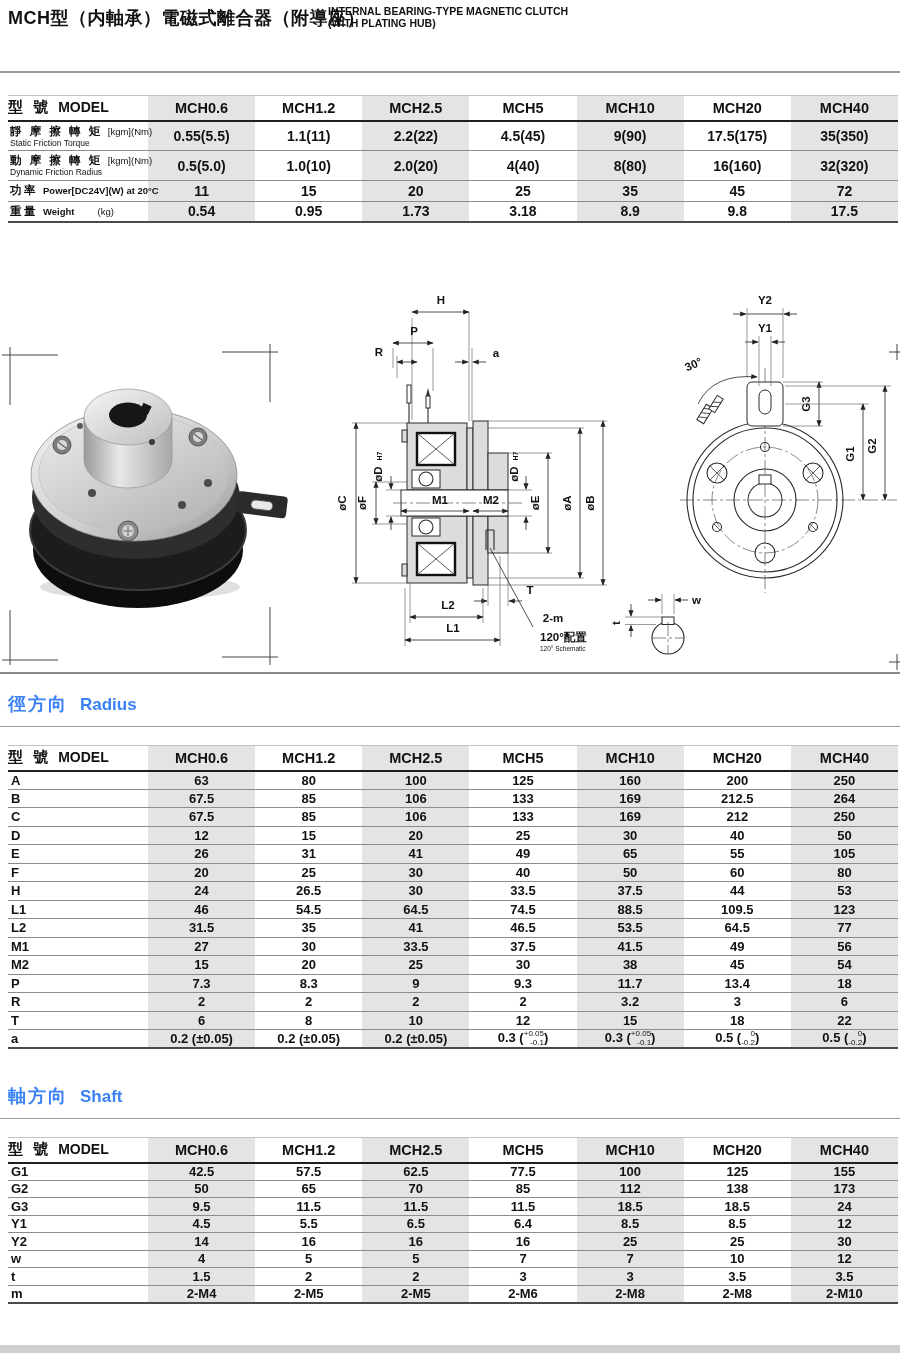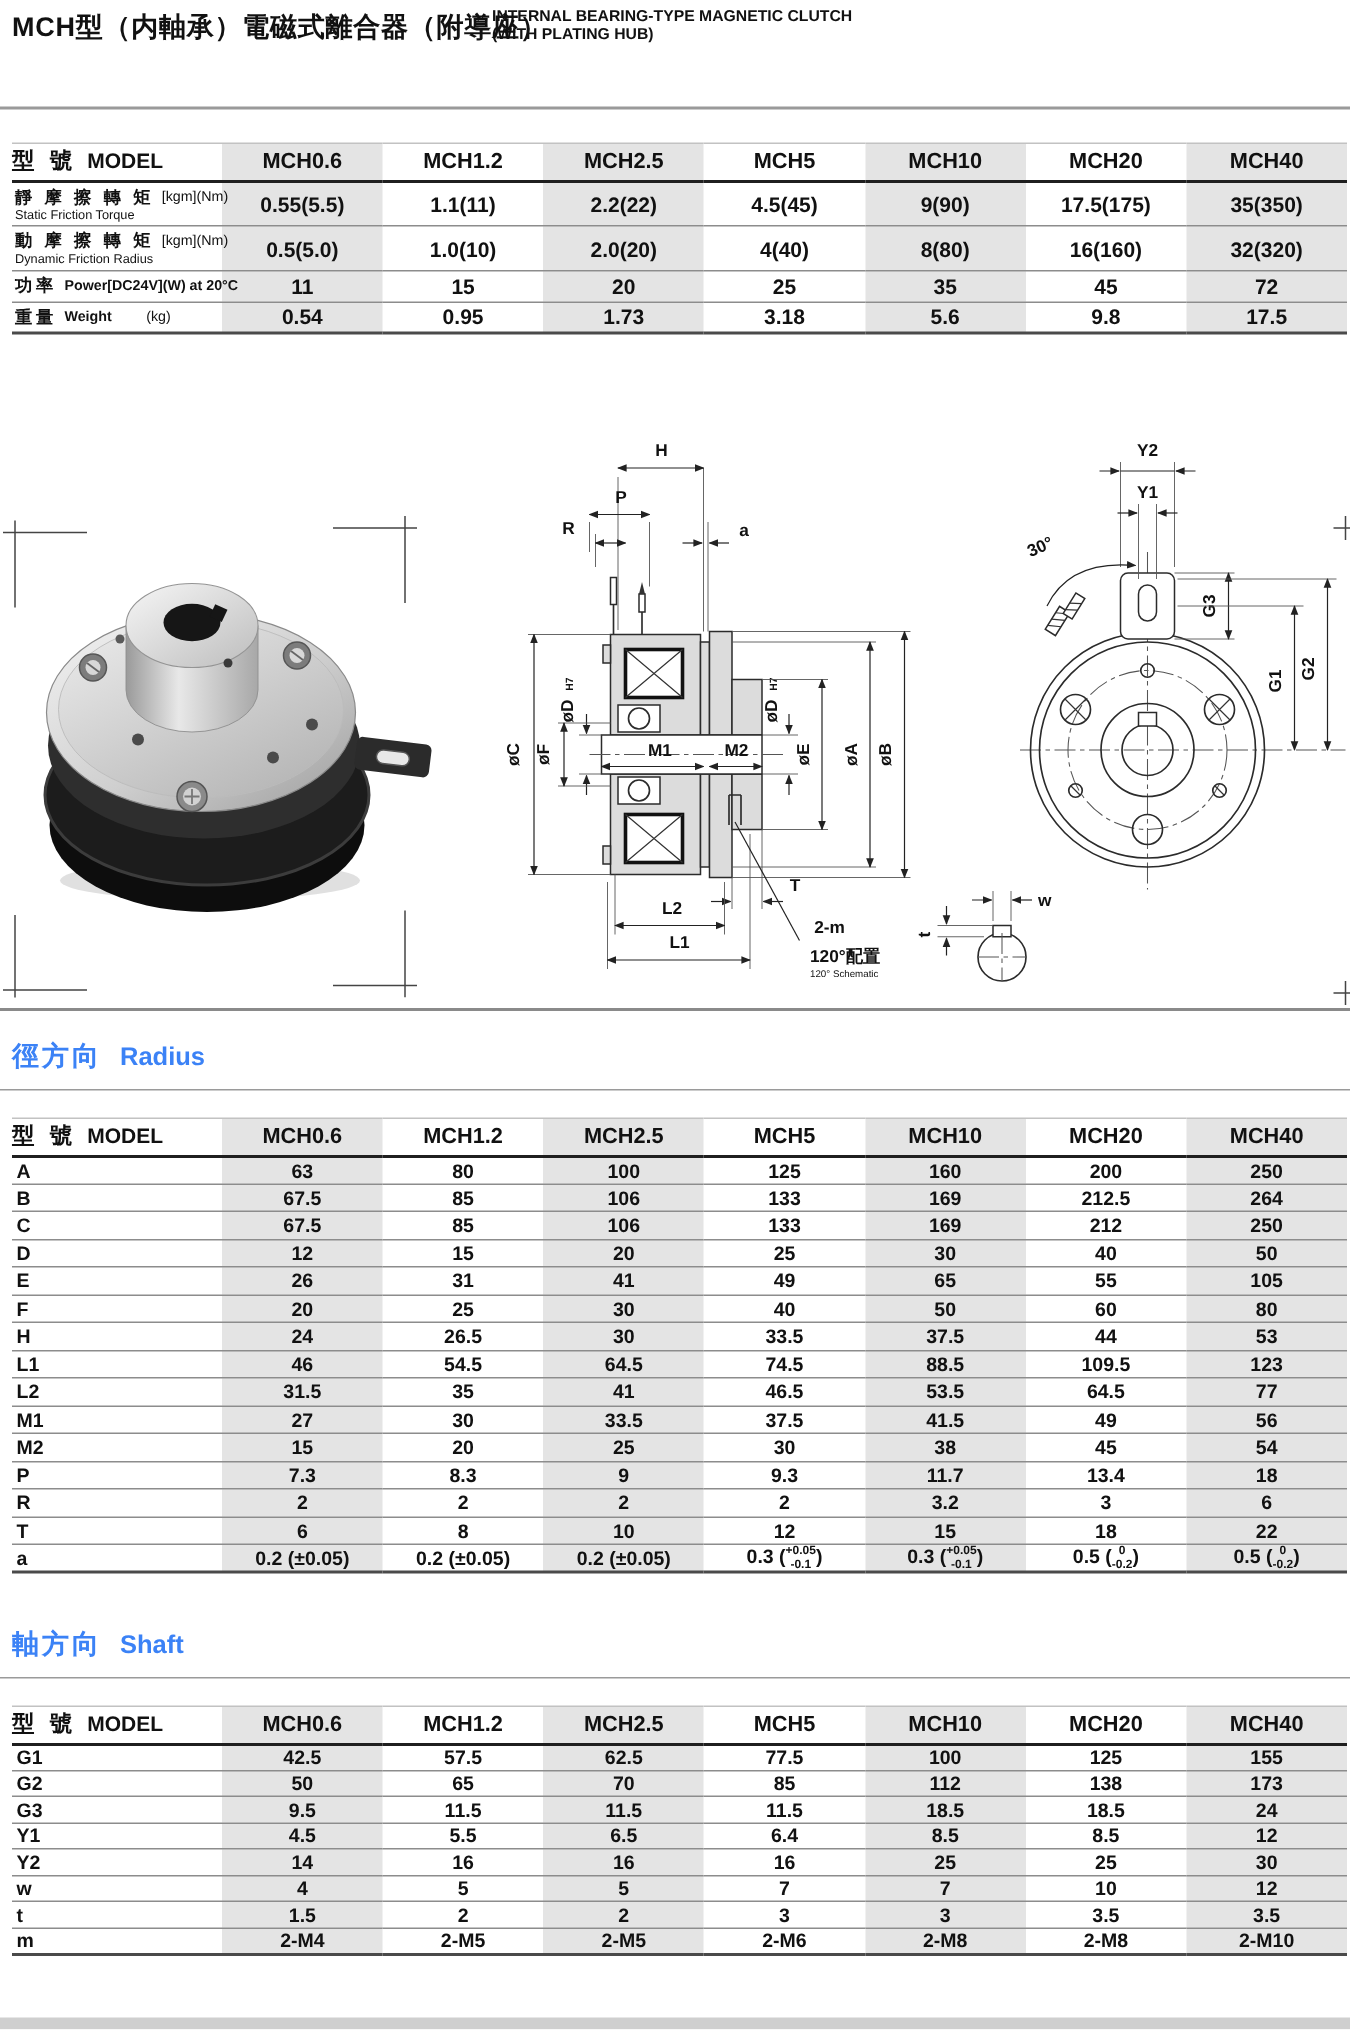--- a/index.html
+++ b/index.html
@@ -45,21 +45,21 @@
   #radius-table-wrap tbody tr{height:18.5px;} #shaft-table-wrap tbody tr{height:17.5px;}
   #radius-table-wrap tbody td,#shaft-table-wrap tbody td{font-size:13px;}
   #radius-table-wrap tbody th,#shaft-table-wrap tbody th{font-size:13px;font-weight:600;padding-left:3px;}
   .spec-label{display:flex;flex-direction:column;justify-content:center;padding-left:2px;}
   .sl1{display:flex;align-items:center;gap:5px;}
   .cjk-lbl{font-size:11.5px;font-weight:700;letter-spacing:2.5px;white-space:nowrap;}
   .unit{font-size:9.5px;font-weight:400;letter-spacing:0;white-space:nowrap;}
   .en-sub{font-size:8.5px;font-weight:400;line-height:9.5px;white-space:nowrap;}
   .en-inline{font-size:9.5px;font-weight:700;letter-spacing:0;white-space:nowrap;}
   .tolstack{display:inline-flex;flex-direction:column;vertical-align:middle;
-            font-size:8px;line-height:8.5px;font-weight:700;text-align:center;}
+            font-size:8px;line-height:8.5px;font-weight:400;text-align:right;}
 
   
   .fig{position:absolute;}
   #fig-photo{left:0;top:325px;}
   #fig-cross{left:290px;top:278px;}
   #fig-front{left:595px;top:278px;}
   svg text{font-family:"Liberation Sans",sans-serif;fill:#111;font-weight:700;font-size:11.5px;}
   svg text.tiny{font-size:6.5px;font-weight:400;}
   svg text.sub7{font-size:7px;}
   svg .ol{stroke:#2b2b2b;stroke-width:1.1;fill:none;}
@@ -168,21 +168,21 @@
                   <span class="cjk-lbl">重量</span>
                   <span class="en-inline">Weight</span>
                   <span class="unit" style="margin-left: 18px;">(kg)</span>
                 </div>
               </div>
             </th>
             <td class="vcell shade">0.54</td>
             <td class="vcell">0.95</td>
             <td class="vcell shade">1.73</td>
             <td class="vcell">3.18</td>
-            <td class="vcell shade">5.6</td>
+            <td class="vcell shade">8.9</td>
             <td class="vcell">9.8</td>
             <td class="vcell shade">17.5</td>
           </tr>
         </tbody>
       </table>
     </div>
 
   <svg class="fig" id="fig-photo" width="300" height="340" viewBox="0 0 300 340">
     <defs>
       <linearGradient id="gmetal" x1="0" y1="0" x2="1" y2="1">

